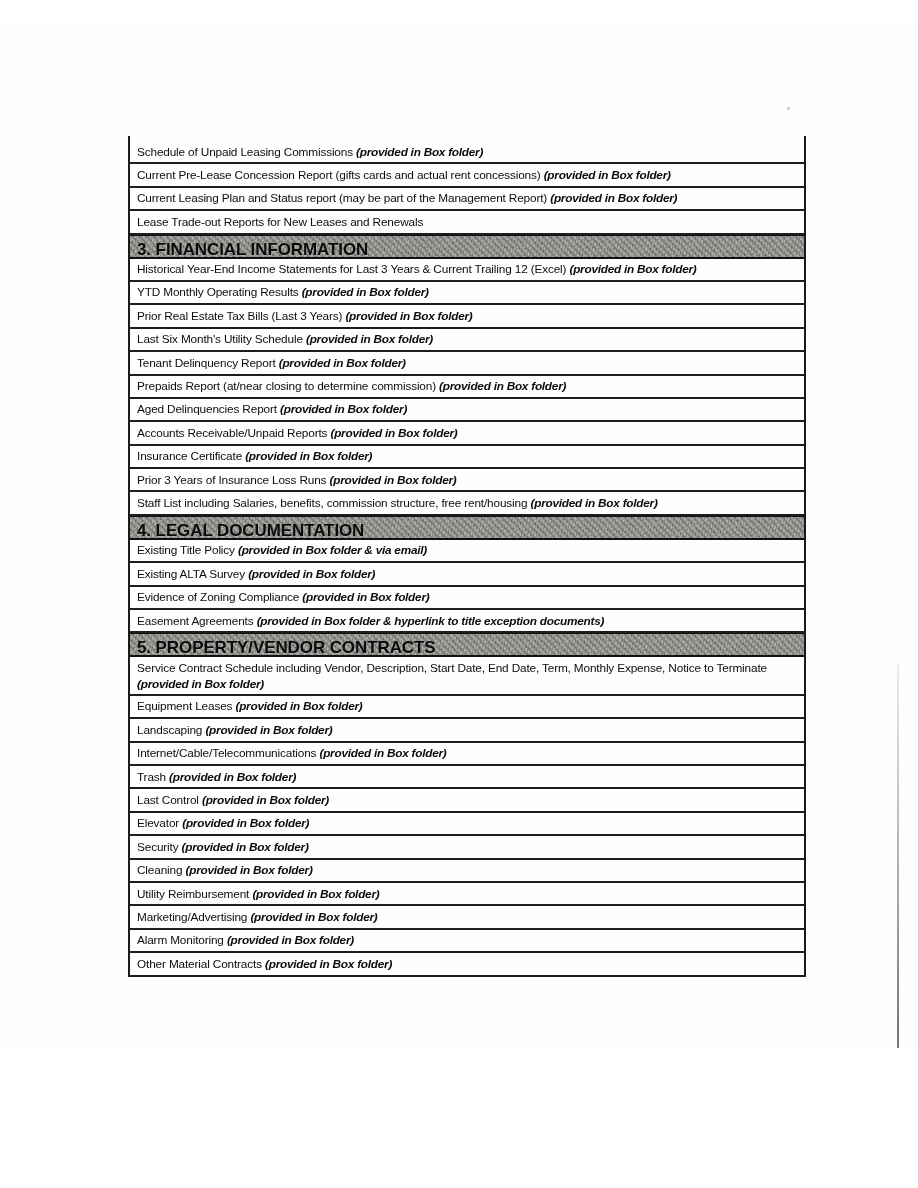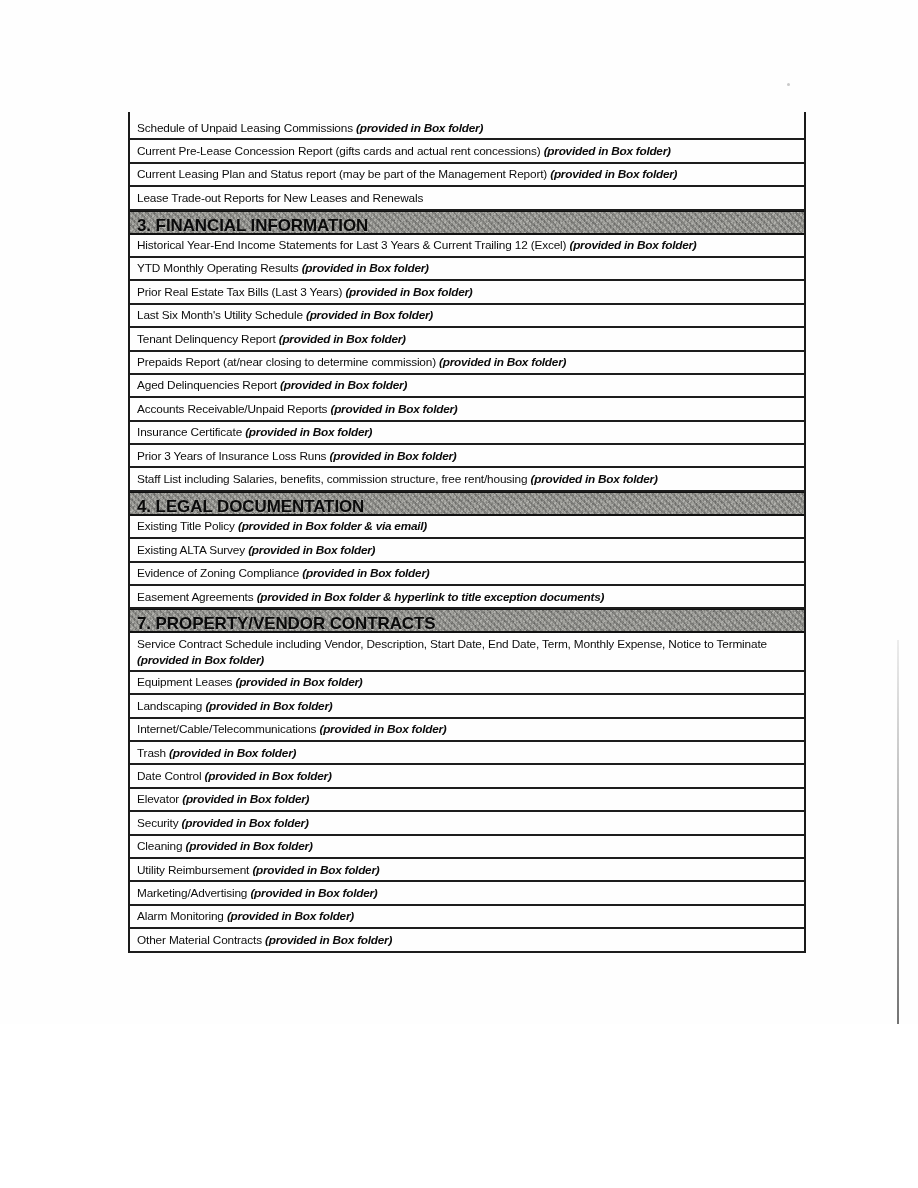--- a/index.html
+++ b/index.html
@@ -2,20 +2,21 @@
 <html><head>
 <meta charset="utf-8">
 <style>
   html,body{margin:0;padding:0;}
   .page{
     position:relative;
     width:918px;height:1024px;
     background:#fefefe;
     font-family:"Liberation Sans", sans-serif;
     overflow:hidden;
+    margin-top:24px;
   }
   .doc-table{
     position:absolute;
     left:128px;top:112px;width:678px;
     box-sizing:border-box;
     border-left:2px solid #1a1a1a;
     border-right:2px solid #1a1a1a;
     padding-top:5px;
     background:transparent;
   }
@@ -104,27 +105,27 @@
       <div class="row"><span>Aged Delinquencies Report</span> <span class="note">(provided in Box folder)</span></div>
       <div class="row"><span>Accounts Receivable/Unpaid Reports</span> <span class="note">(provided in Box folder)</span></div>
       <div class="row"><span>Insurance Certificate </span> <span class="note">(provided in Box folder)</span></div>
       <div class="row"><span>Prior 3 Years of Insurance Loss Runs</span> <span class="note">(provided in Box folder)</span></div>
       <div class="row"><span>Staff List including Salaries, benefits, commission structure, free rent/housing</span> <span class="note">(provided in Box folder)</span></div>
       <div class="section-header">4. LEGAL DOCUMENTATION</div>
       <div class="row"><span>Existing Title Policy</span> <span class="note">(provided in Box folder &amp; via email)</span></div>
       <div class="row"><span>Existing ALTA Survey</span> <span class="note">(provided in Box folder)</span></div>
       <div class="row"><span>Evidence of Zoning Compliance</span> <span class="note">(provided in Box folder)</span></div>
       <div class="row"><span>Easement Agreements</span> <span class="note">(provided in Box folder &amp; hyperlink to title exception documents)</span></div>
-      <div class="section-header">7. PROPERTY/VENDOR CONTRACTS</div>
+      <div class="section-header">5. PROPERTY/VENDOR CONTRACTS</div>
       <div class="row tall"><span>Service Contract Schedule including Vendor, Description, Start Date, End Date, Term, Monthly Expense, Notice to Terminate</span> <span class="note">(provided in Box folder)</span></div>
       <div class="row"><span>Equipment Leases</span> <span class="note">(provided in Box folder)</span></div>
       <div class="row"><span>Landscaping</span> <span class="note">(provided in Box folder)</span></div>
       <div class="row"><span>Internet/Cable/Telecommunications</span> <span class="note">(provided in Box folder)</span></div>
       <div class="row"><span>Trash</span> <span class="note">(provided in Box folder)</span></div>
-      <div class="row"><span>Date Control</span> <span class="note">(provided in Box folder)</span></div>
+      <div class="row"><span>Last Control</span> <span class="note">(provided in Box folder)</span></div>
       <div class="row"><span>Elevator</span> <span class="note">(provided in Box folder)</span></div>
       <div class="row"><span>Security</span> <span class="note">(provided in Box folder)</span></div>
       <div class="row"><span>Cleaning</span> <span class="note">(provided in Box folder)</span></div>
       <div class="row"><span>Utility Reimbursement</span> <span class="note">(provided in Box folder)</span></div>
       <div class="row"><span>Marketing/Advertising</span> <span class="note">(provided in Box folder)</span></div>
       <div class="row"><span>Alarm Monitoring</span> <span class="note">(provided in Box folder)</span></div>
       <div class="row"><span>Other Material Contracts</span> <span class="note">(provided in Box folder)</span></div>
     </div>
 
   <div class="footer-left">Exhibit F, Property Documents</div>

